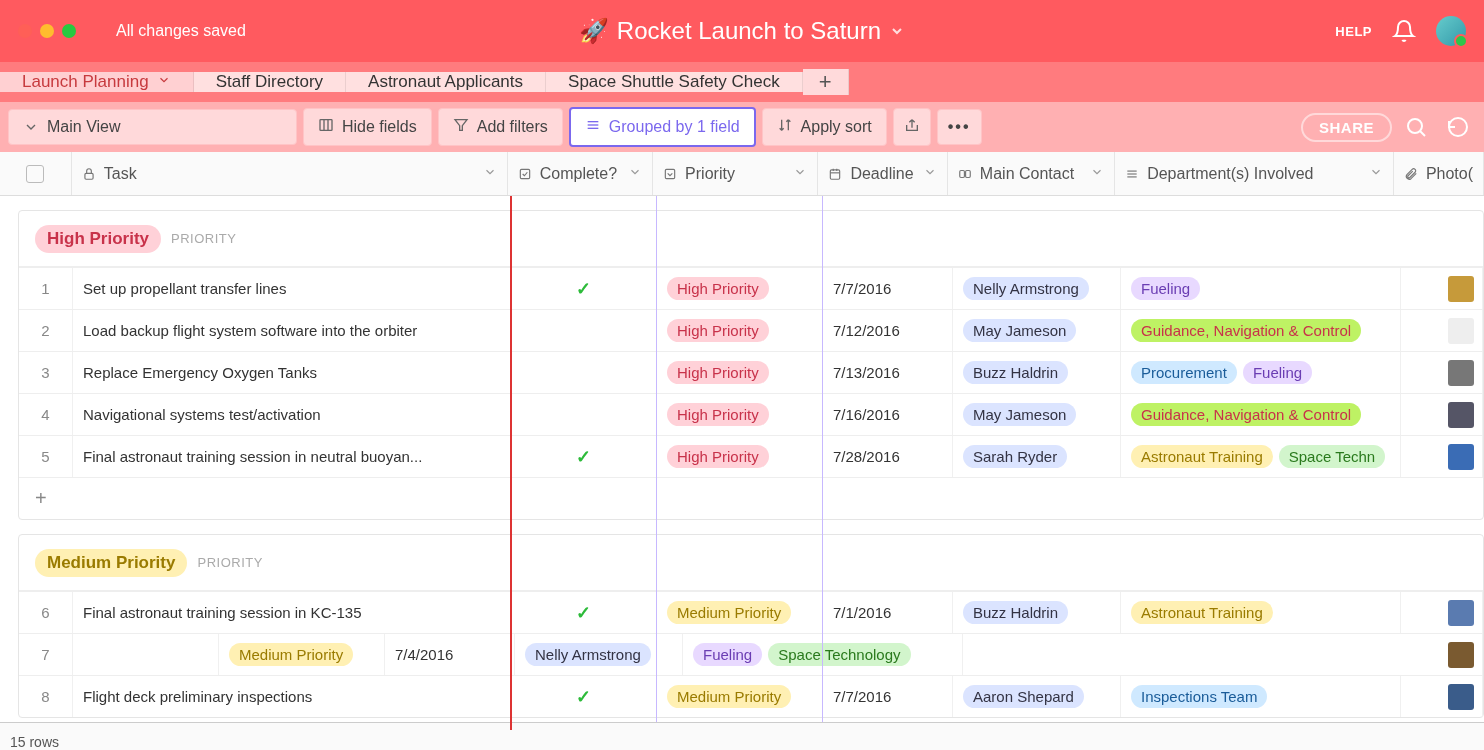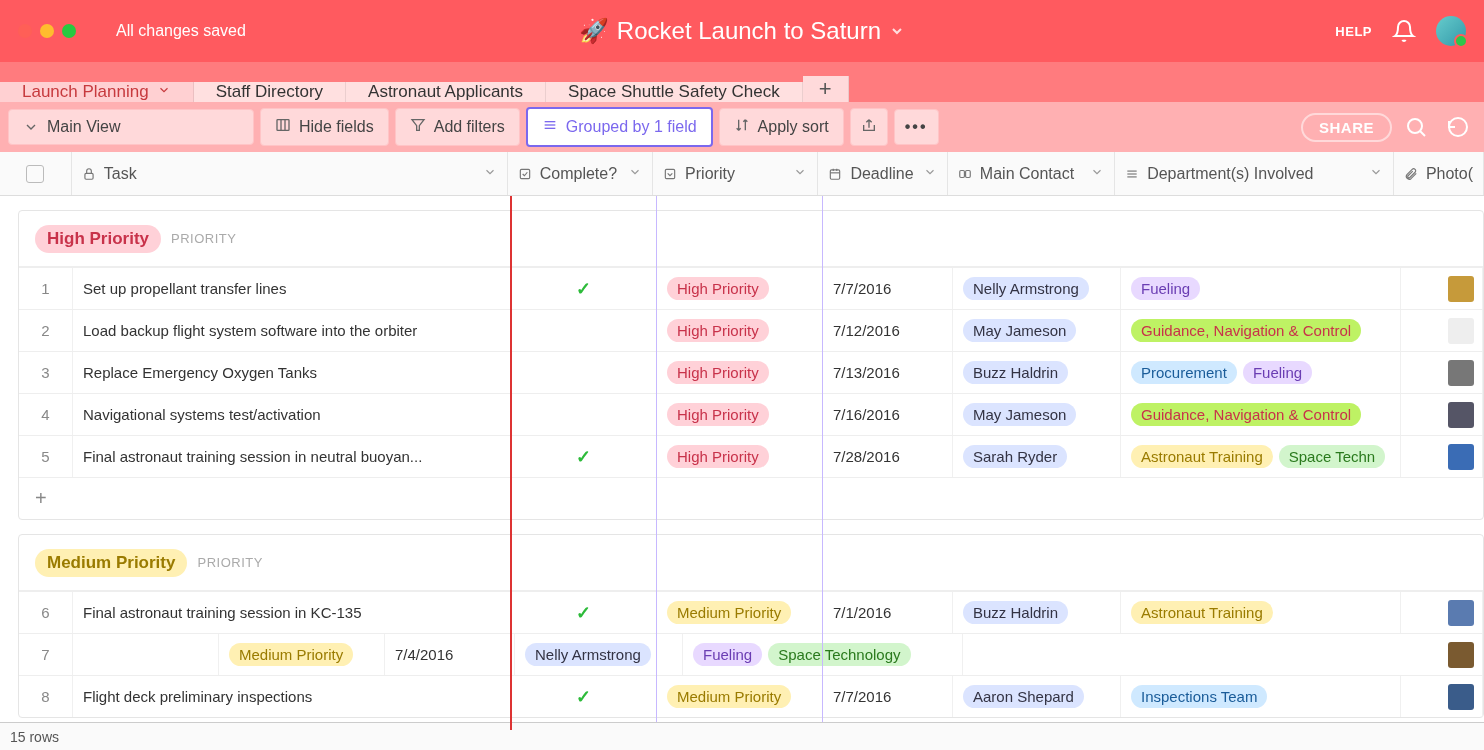--- a/index.html
+++ b/index.html
@@ -9,32 +9,32 @@
   .dot { width: 14px; height: 14px; border-radius: 50%; }
   .dot.red{background:#ff5f57}.dot.yellow{background:#ffbd2e}.dot.green{background:#28c940}
   .saved { color: #fff; margin-left: 40px; font-size: 16px; }
   .titlecenter { position: absolute; left: 50%; transform: translateX(-50%); display: flex; align-items: center; gap: 8px; color: #fff; font-size: 24px; font-weight: 500; }
   .titlecenter .chev { opacity: .8; }
   .titleright { margin-left: auto; display: flex; align-items: center; gap: 20px; color: #fff; }
   .help { font-weight: 700; letter-spacing: .5px; font-size: 13px; }
   .bell svg, .avatar { display: block; }
   .avatar { width: 30px; height: 30px; border-radius: 50%; background: linear-gradient(135deg,#6cc,#39a); position: relative; }
   .avatar::after{content:'';position:absolute;right:-2px;bottom:-2px;width:10px;height:10px;background:#2dc54b;border-radius:50%;border:2px solid #ff5a5f;}
-  .tabs { height: 40px; background: #ff7b7e; display: flex; align-items: flex-end; }
+  .tabs { height: 40px; background: #ff7b7e; display: flex; align-items: center; }
   .tab { display: flex; align-items: center; padding: 0 22px; border-right: 1px solid rgba(0,0,0,.08); font-size: 17px; color: #333; cursor: pointer; background:#ffe0e0; }
   .tab.active { background: #ffd0d2; color: #c73a3e; font-weight: 500; }
   .tab .chev { margin-left: 8px; }
   .tab.plus { padding: 0 16px; font-size: 22px; color:#555; background:#ffdadb; }
   .toolbar { height: 50px; background: #ffb0b2; display: flex; align-items: center; padding: 6px 8px; gap: 6px; }
   .toolchip { display: flex; align-items: center; gap: 8px; padding: 8px 14px; background: #ffd9da; border: 1px solid #ffc4c6; border-radius: 4px; font-size: 16px; color: #444; cursor: pointer; }
   .toolchip.grouped { background: #fff; border: 2px solid #7b68ee; color: #7b68ee; border-radius: 4px; }
   .toolbar .spacer { flex: 1; }
   .sharebtn { border: 2px solid #ffd9da; color: #fff; background: transparent; padding: 4px 16px; border-radius: 20px; font-weight: 600; font-size: 15px; letter-spacing:.5px; cursor:pointer; }
   .toolicon { display:flex; align-items:center; justify-content:center; width:36px; height:36px; color:#963c3e; cursor:pointer; }
-  .viewselect { width: 246px; justify-content: flex-start; }
+  .viewselect { width: 289px; justify-content: flex-start; }
   .moreicon{letter-spacing:2px;font-weight:bold;}
 
   .headerrow { display: flex; height: 44px; border-bottom: 1px solid #ddd; background: #fafafa; }
   .hcell { display: flex; align-items: center; padding: 0 10px; border-right: 1px solid #e5e5e5; color: #555; font-size: 16px; position:relative; }
   .hcell .hicon { margin-right: 8px; color:#777; display:inline-flex; }
   .hcell .hchev { margin-left: auto; color:#999; }
   .c-check{width:72px;justify-content:center}
   .c-task{width:438px}
   .c-comp{width:146px}
   .c-prio{width:166px}
@@ -72,21 +72,21 @@
   .chip.fueling{background:#e8d9ff;color:#6a3db3}
   .chip.gnc{background:#bef264;color:#c8324a}
   .chip.proc{background:#cfe9ff;color:#1a5c99}
   .chip.astro{background:#fff0b3;color:#9a7b00}
   .chip.spacetech{background:#d2f5cc;color:#2a7a1d}
   .chip.insp{background:#cfe9ff;color:#1a5c99}
   .deptwrap{display:flex;gap:6px;overflow:hidden;}
   .check{color:#2dbb3a;font-size:18px;font-weight:bold;}
   .thumb{width:26px;height:26px;border-radius:3px;background:#888;}
   .addrow{display:flex;align-items:center;height:42px;border-top:1px solid #eee;padding-left:16px;color:#888;font-size:20px;cursor:pointer;}
-  .footer{position:absolute;left:0;right:0;bottom:0;height:28px;border-top:1px solid #ccc;background:#fafafa;display:flex;align-items:center;padding:0 10px;font-size:14px;color:#555;}
+  .footer{position:absolute;left:0;right:0;bottom:0;height:28px;border-top:1px solid #ccc;background:#fafafa;display:flex;align-items:flex-end;padding:0 10px;font-size:14px;color:#555;}
   .tasktxt{white-space:nowrap;overflow:hidden;text-overflow:ellipsis;}
 </style>
 </head>
 <body>
 
 <div class="titlebar">
   <div class="traffic">
     <div class="dot red"></div>
     <div class="dot yellow"></div>
     <div class="dot green"></div>

